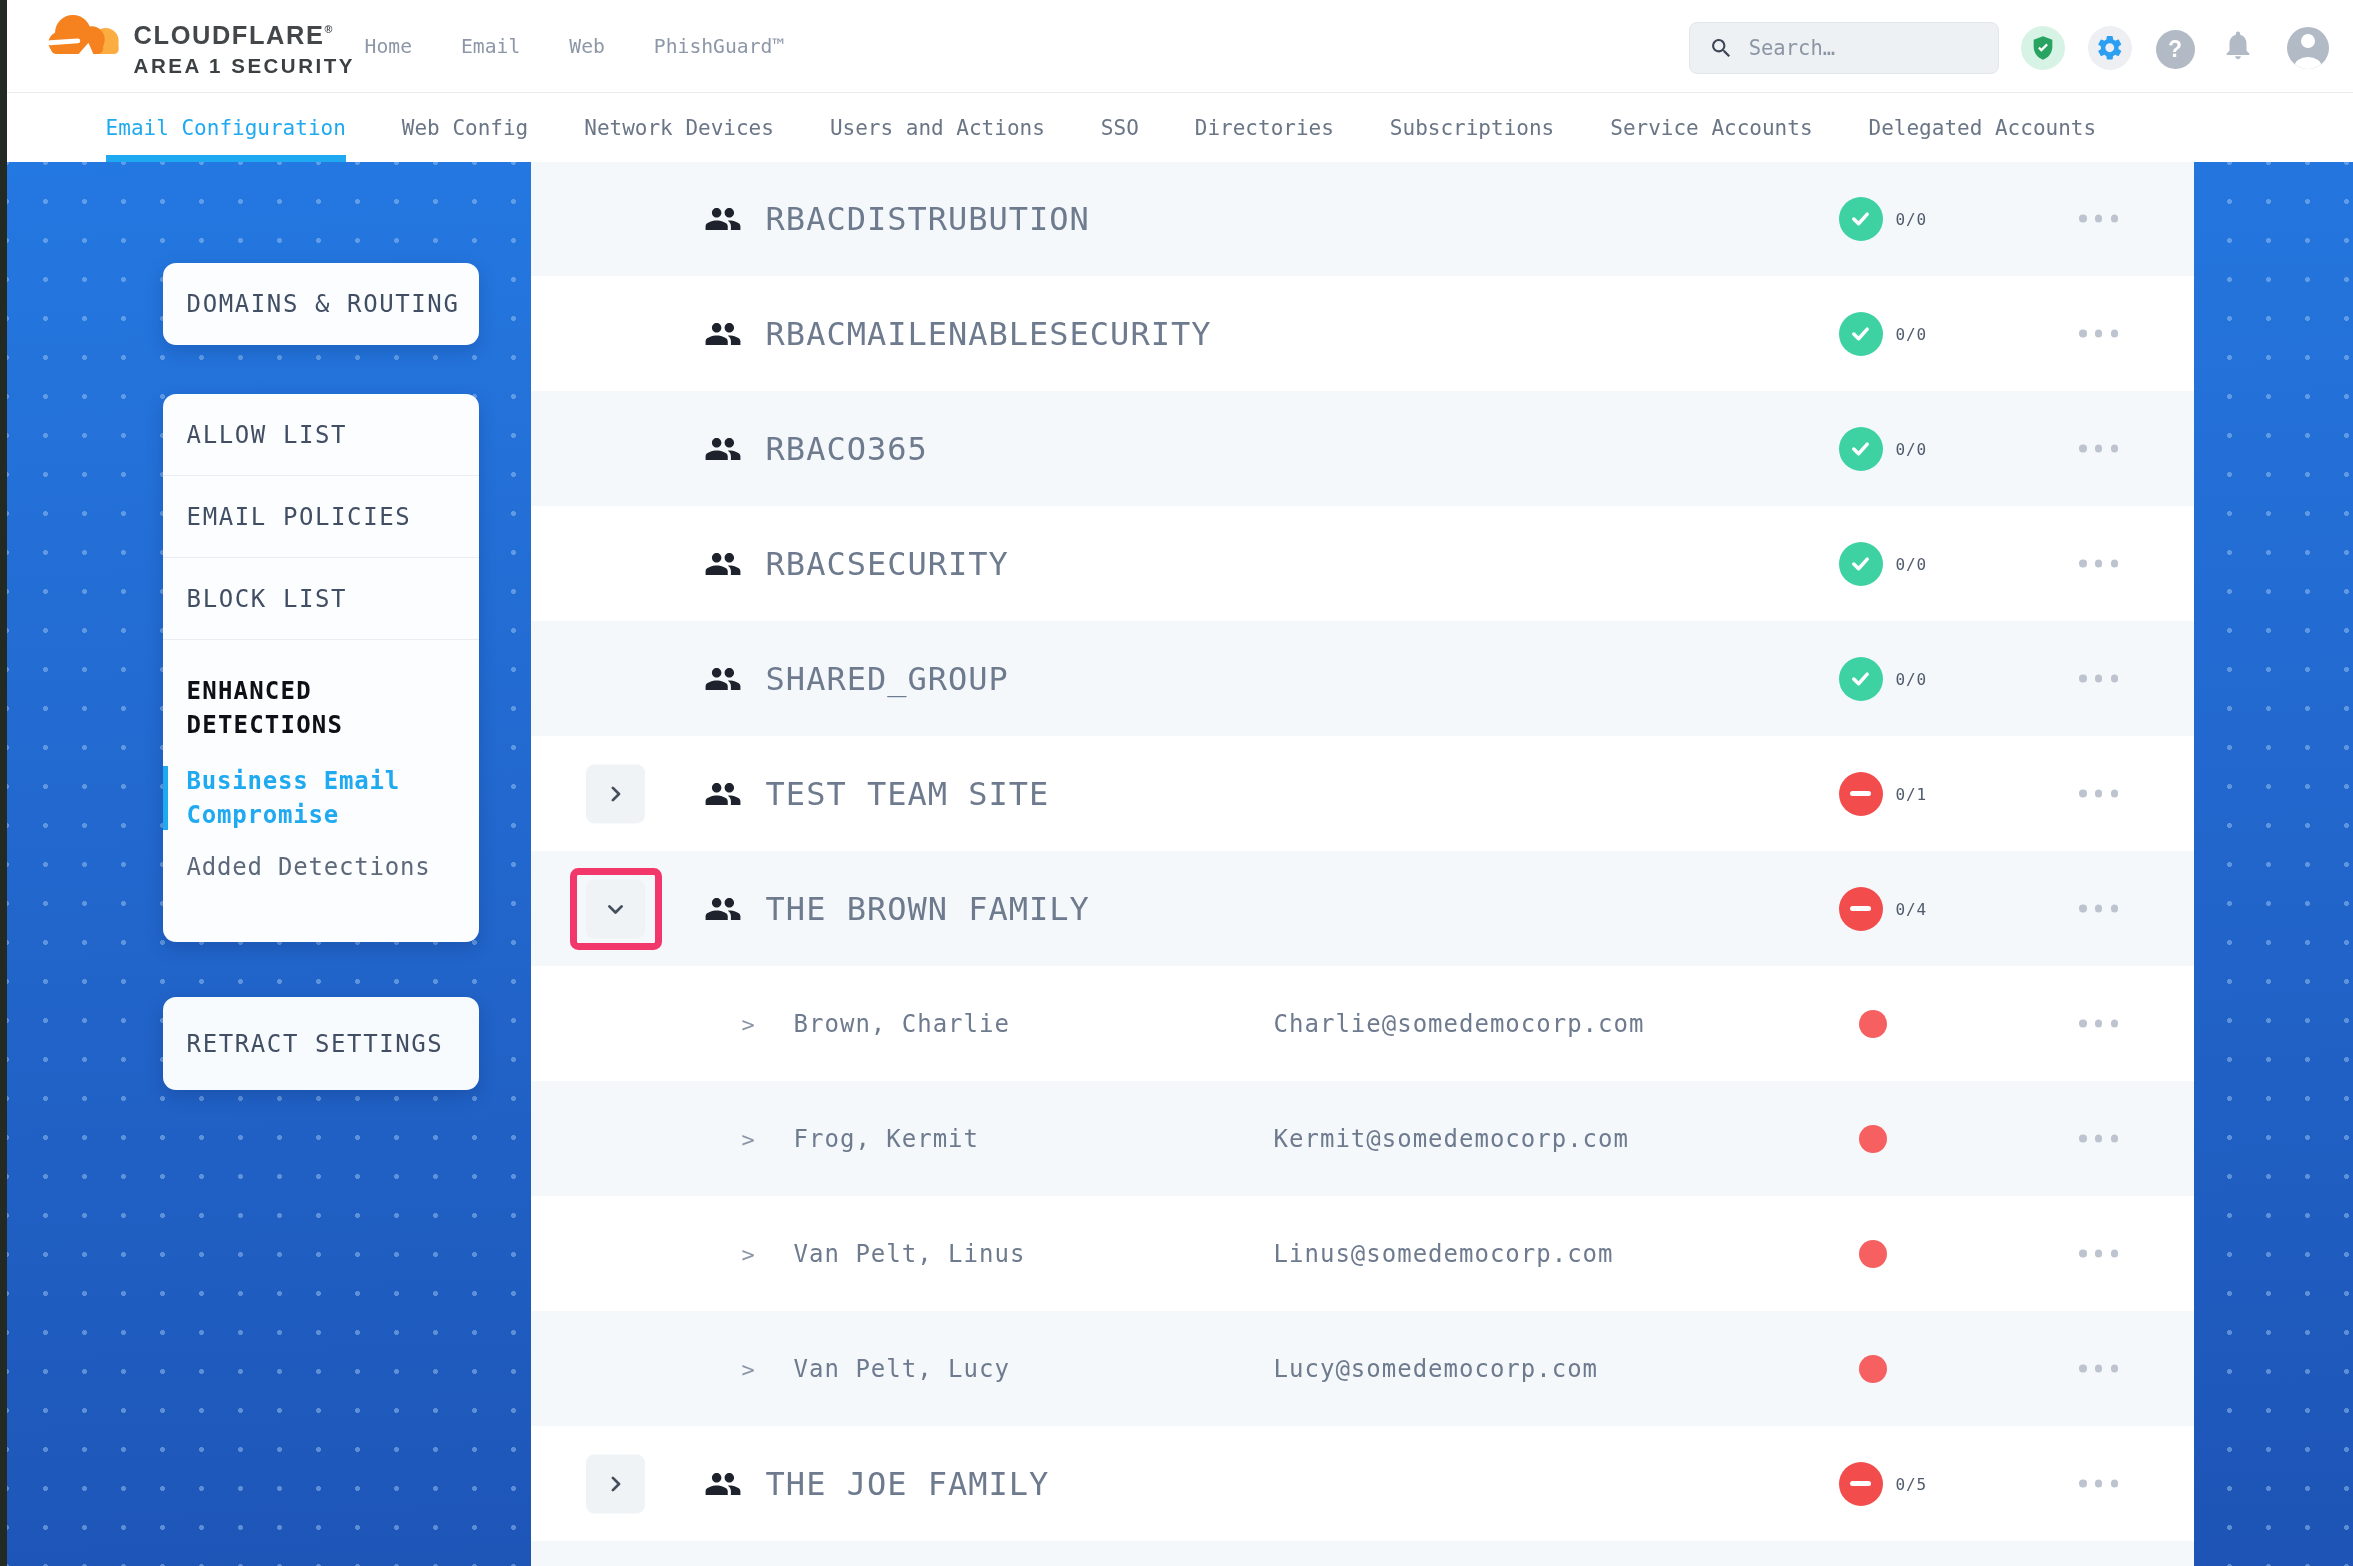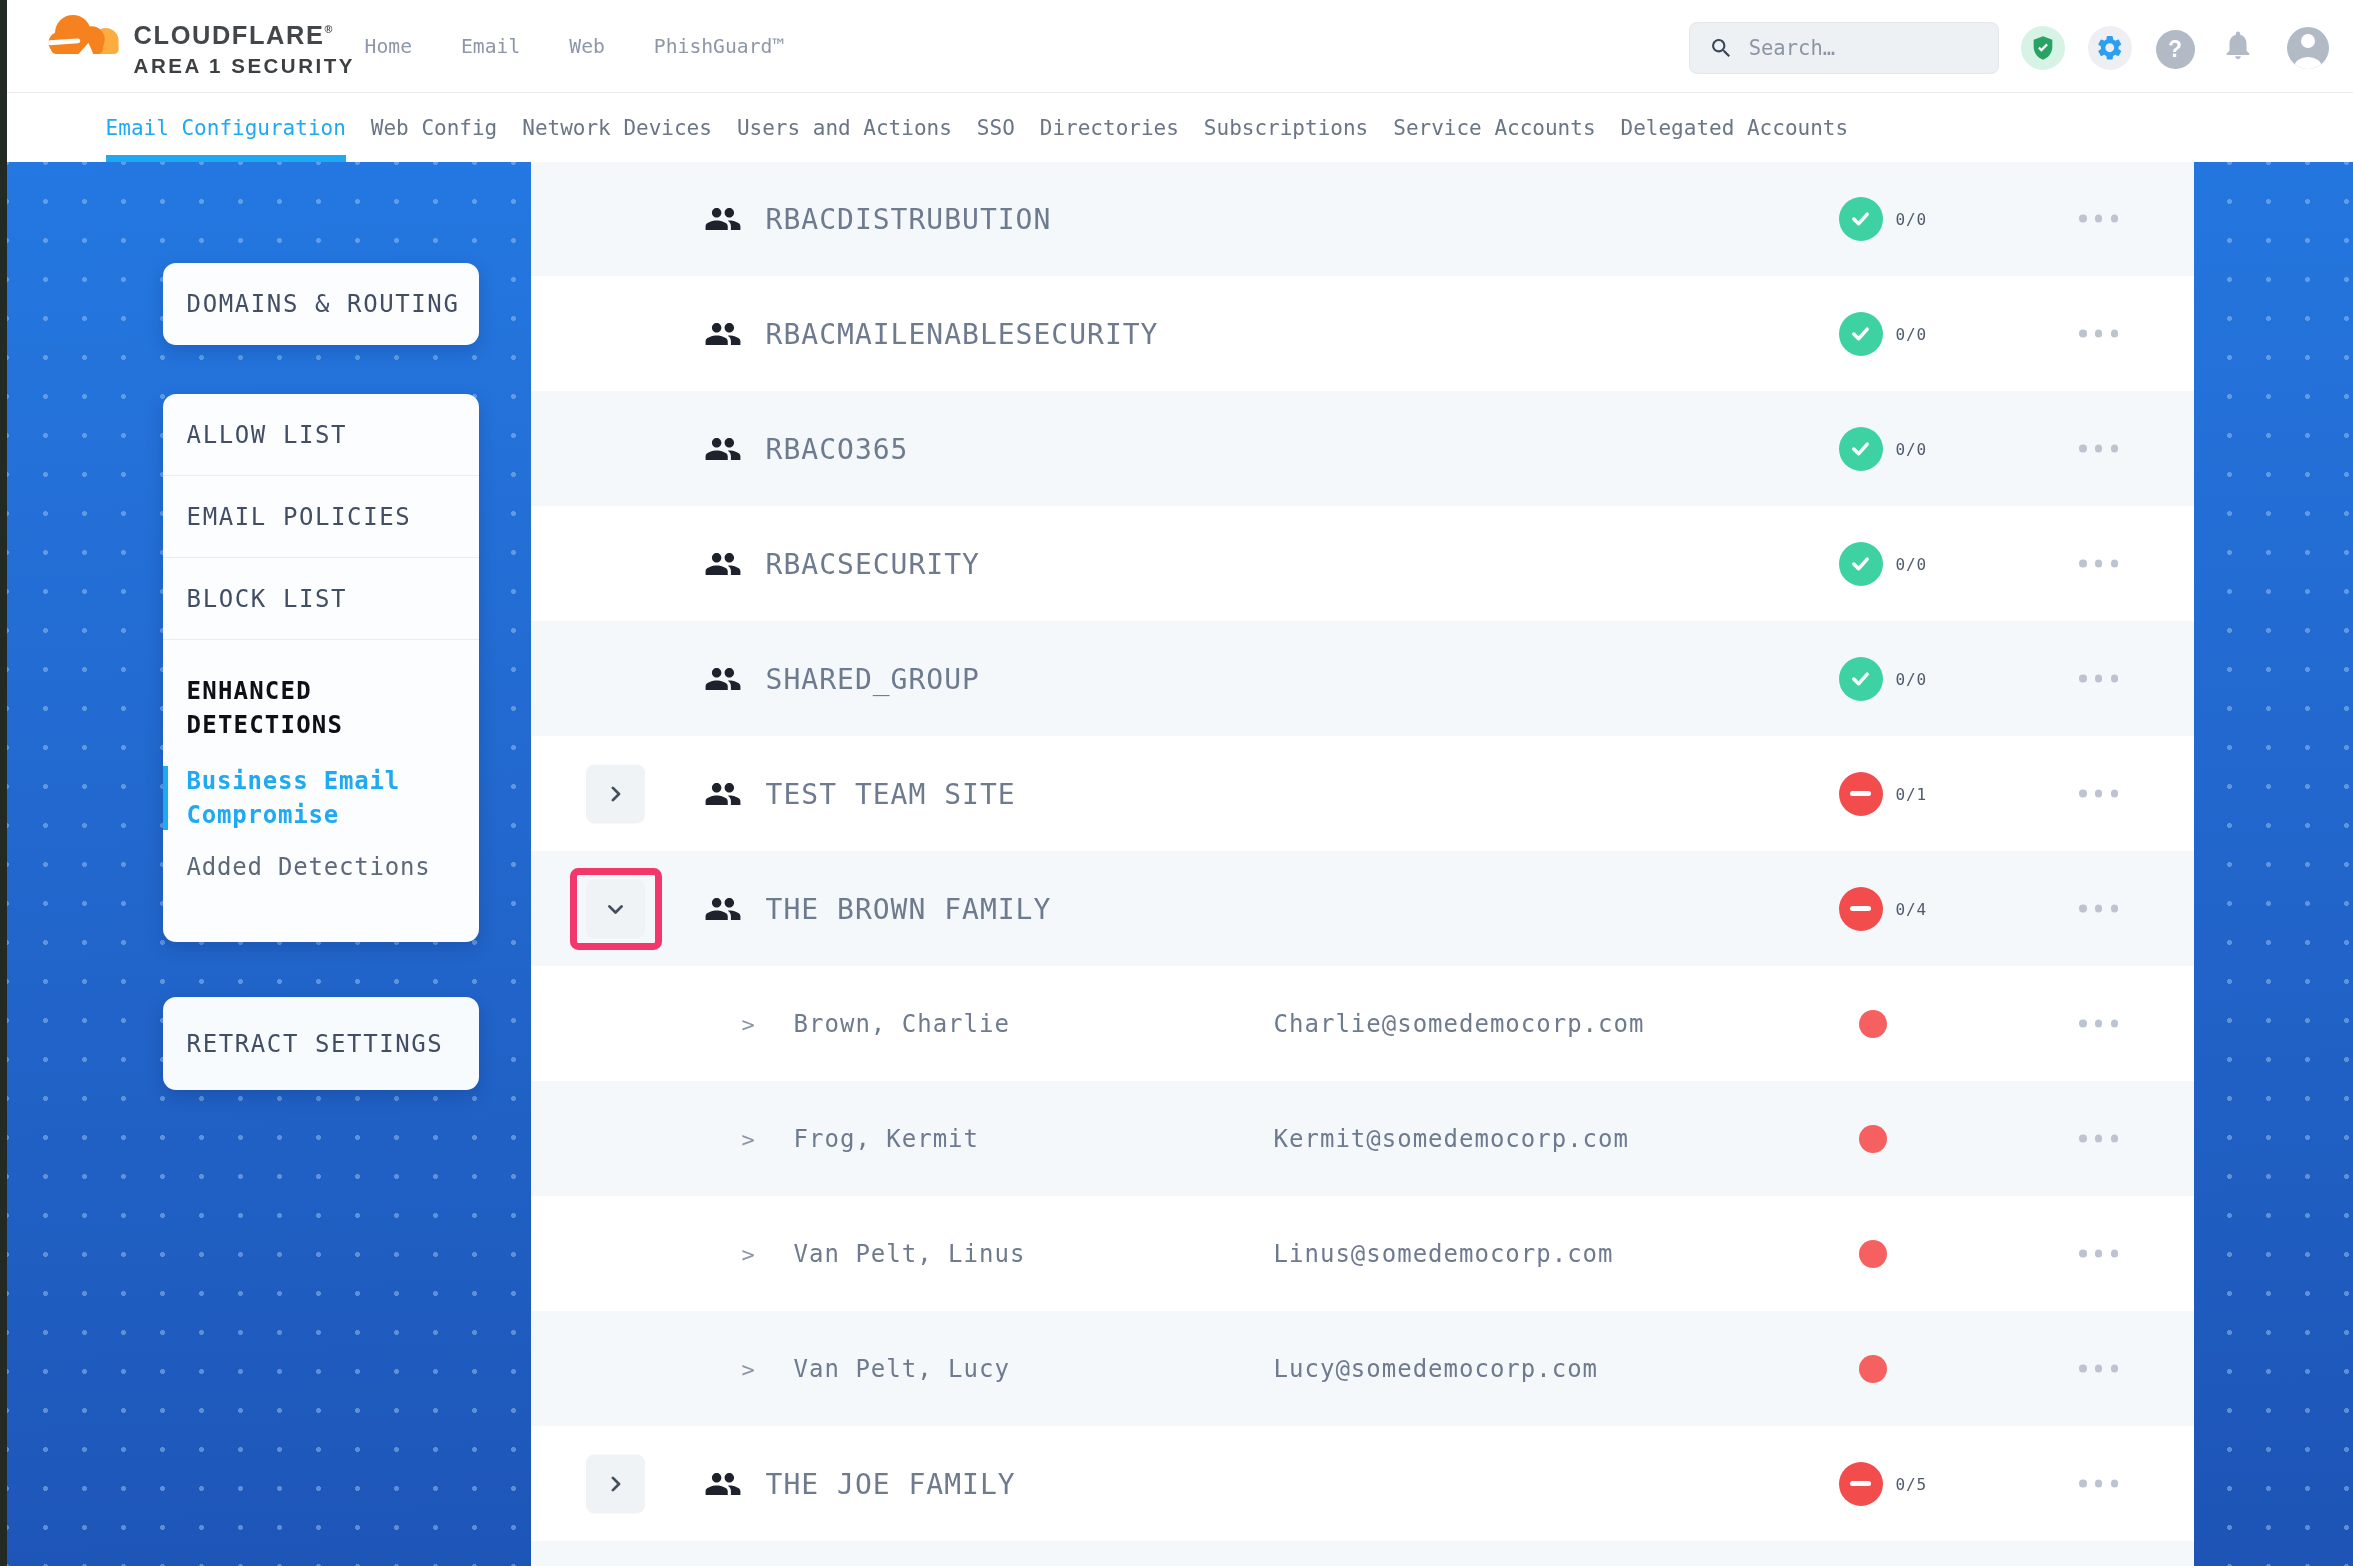--- a/index.html
+++ b/index.html
@@ -43,21 +43,21 @@
   .c-bell   { left:2214px; top:28px; }
   .c-avatar { left:2280px; top:27px; }
   .c-avatar .circle { width:42px; height:42px; background:#b2bac6; position:relative; overflow:hidden; }
   .c-avatar .head { position:absolute; top:7.4px; left:50%; transform:translateX(-50%);
                     width:14px; height:14px; border-radius:50%; background:#fff; }
   .c-avatar .shoulders { position:absolute; bottom:-5.7px; left:50%; transform:translateX(-50%);
                          width:27px; height:18px; border-radius:50%; background:#fff; }
 
   
   .tabsbar { position:absolute; left:6.6px; right:0; top:93px; height:69px; background:#fff;
-             display:flex; align-items:stretch; padding-left:99px; gap:25px; z-index:25; }
+             display:flex; align-items:stretch; padding-left:99px; gap:56px; z-index:25; }
   .tab { display:flex; align-items:center; position:relative; font-size:21px; color:#6a7586;
          cursor:pointer; white-space:nowrap; }
   .tab.active { color:#1fa9f0; }
   .tab.active::after { content:""; position:absolute; left:0; right:0; bottom:0; height:6.6px; background:#1fa9f0; }
 
   
   .canvas { position:absolute; left:6.6px; right:0; top:161px; bottom:0;
             background:linear-gradient(178deg,#2478e1 0%,#2267cd 48%,#1d54b5 100%); }
   .canvas::before { content:""; position:absolute; inset:0;
             background-image:radial-gradient(#9cc4f1 2.2px, transparent 2.8px);
@@ -85,21 +85,21 @@
   .row.alt { background:#ffffff; }
   .vc { position:absolute; top:50%; transform:translateY(-50%); }
 
   .expand-btn { position:absolute; left:55px; top:50%; transform:translateY(-50%);
                 width:59px; height:59px; border:none; border-radius:8.2px; background:#f0f3f6;
                 display:flex; align-items:center; justify-content:center; cursor:pointer; }
   .chev-down { display:none; }
   .row.expanded .chev-down { display:block; }
 
   .people { left:173px; width:38px; height:38px; }
-  .gname  { left:235px; font-size:28px; letter-spacing:1px; color:#6e7a8e; white-space:nowrap; }
+  .gname  { left:235px; font-size:32px; letter-spacing:1px; color:#6e7a8e; white-space:nowrap; }
 
   .badge { left:1308px; width:44px; height:44px; border-radius:50%;
            display:flex; align-items:center; justify-content:center; }
   .badge.ok { background:#3ed2a2; }
   .badge.blocked { background:#f24c4c; }
   .badge .minus { display:none; width:21px; height:5.7px; border-radius:2.5px; background:#fff; }
   .badge.blocked .minus { display:block; }
 
   .count { left:1365px; font-size:16px; letter-spacing:0.8px; color:#4f5a6b; }
 

